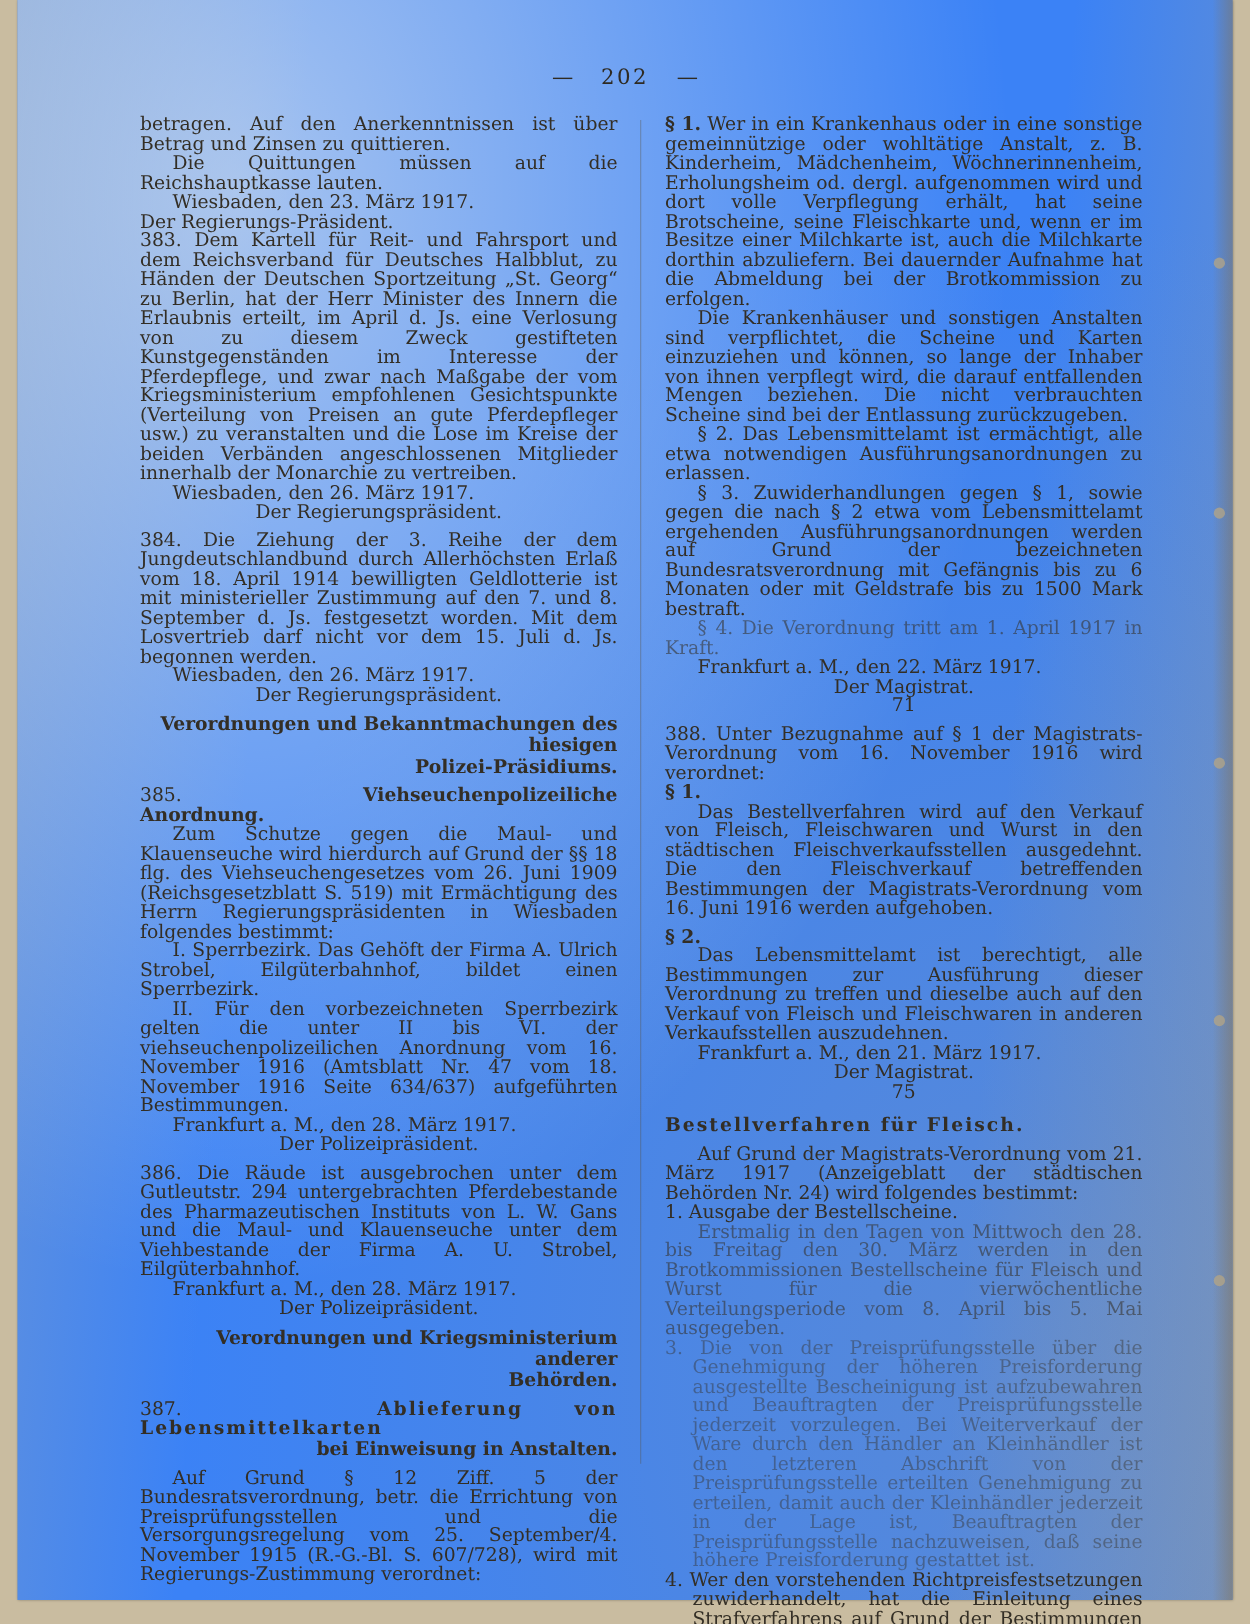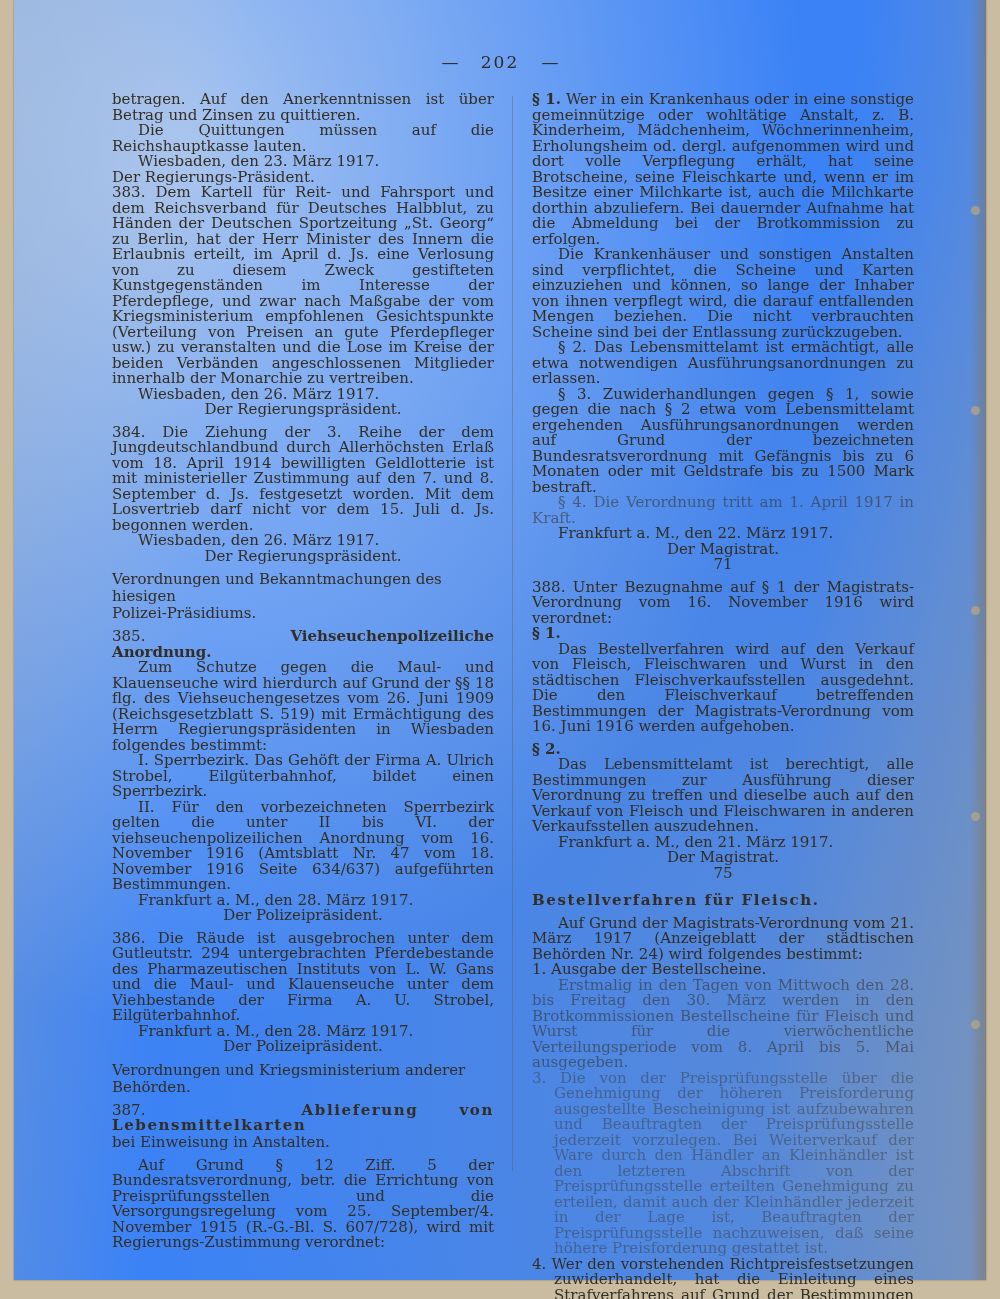--- a/index.html
+++ b/index.html
@@ -60,21 +60,21 @@
   p{margin:0;}
   .ind{text-indent:26px;}
   .ctr{}
   .right{text-align:center;}
   .b{font-weight:bold;}
   .sp{letter-spacing:1.6px;}
   .num{font-weight:normal;}
   .gap{height:7px;}
   .gap2{height:12px;}
   .hang2{padding-left:22px;text-indent:-22px;}
-  .hdr{text-align:left;font-weight:normal;line-height:17px;}
+  .hdr{text-align:right;font-weight:bold;line-height:17px;}
   
   .fade{opacity:.55;}
   .fade2{opacity:.42;}
 </style>
 </head>
 <body>
 
 <div id="page">
   <div id="edge"></div>
   <div class="hole" style="top:206px"></div>

